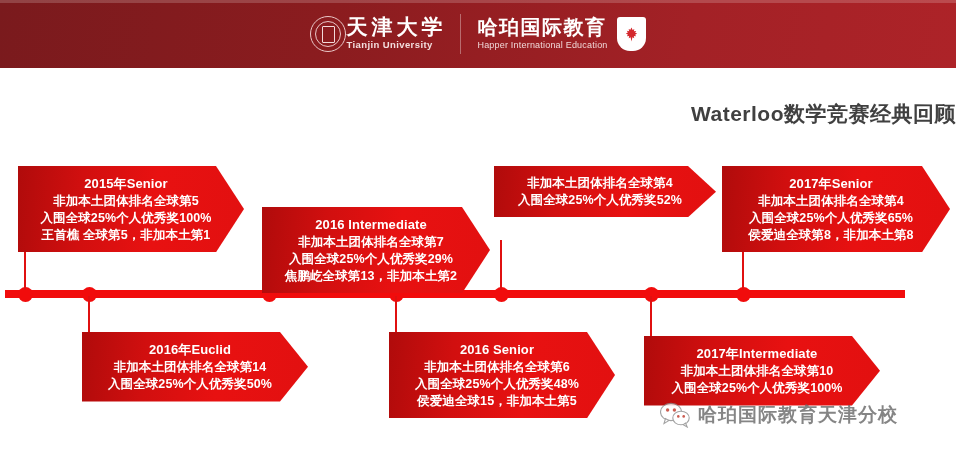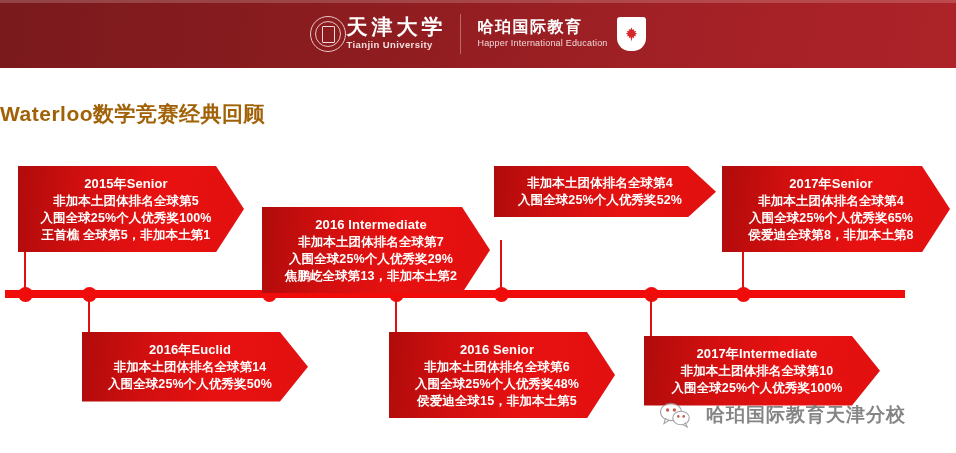--- a/index.html
+++ b/index.html
@@ -99,21 +99,21 @@
   
   .happer {
     display: flex;
     align-items: center;
     gap: 9px;
     padding-left: 16px;
   }
   .happer-text { display: flex; flex-direction: column; justify-content: center; }
   .happer-cn {
     color: #ffffff;
-    font-size: 16px;
+    font-size: 20px;
     font-weight: 700;
     letter-spacing: 1.5px;
     line-height: 1.1;
   }
   .happer-en {
     color: #f0d8d8;
     font-size: 9px;
     letter-spacing: 0.2px;
     line-height: 1.3;
     margin-top: 2px;
@@ -130,24 +130,24 @@
     justify-content: center;
   }
   .maple-shield svg { display: block; }
 
   
   .title {
     position: absolute;
     left: 0;
     top: 100px;
     width: 956px;
-    text-align: left;
+    text-align: right;
     font-size: 21px;
     font-weight: 700;
-    color: #a16207;
+    color: #404040;
     letter-spacing: 0.5px;
   }
 
   
   .axis {
     position: absolute;
     left: 5px;
     top: 290px;
     width: 900px;
     height: 8px;
@@ -189,21 +189,21 @@
     margin-bottom: 1px;
   }
 
   
   .watermark {
     position: absolute;
     left: 660px;
     top: 402px;
     display: flex;
     align-items: center;
-    gap: 16px;
+    gap: 8px;
     opacity: 0.82;
   }
   .wechat-icon { width: 30px; height: 26px; flex: none; }
   .watermark-text {
     font-size: 19px;
     font-weight: 700;
     color: #6b6b6b;
     letter-spacing: 1px;
     white-space: nowrap;
   }

